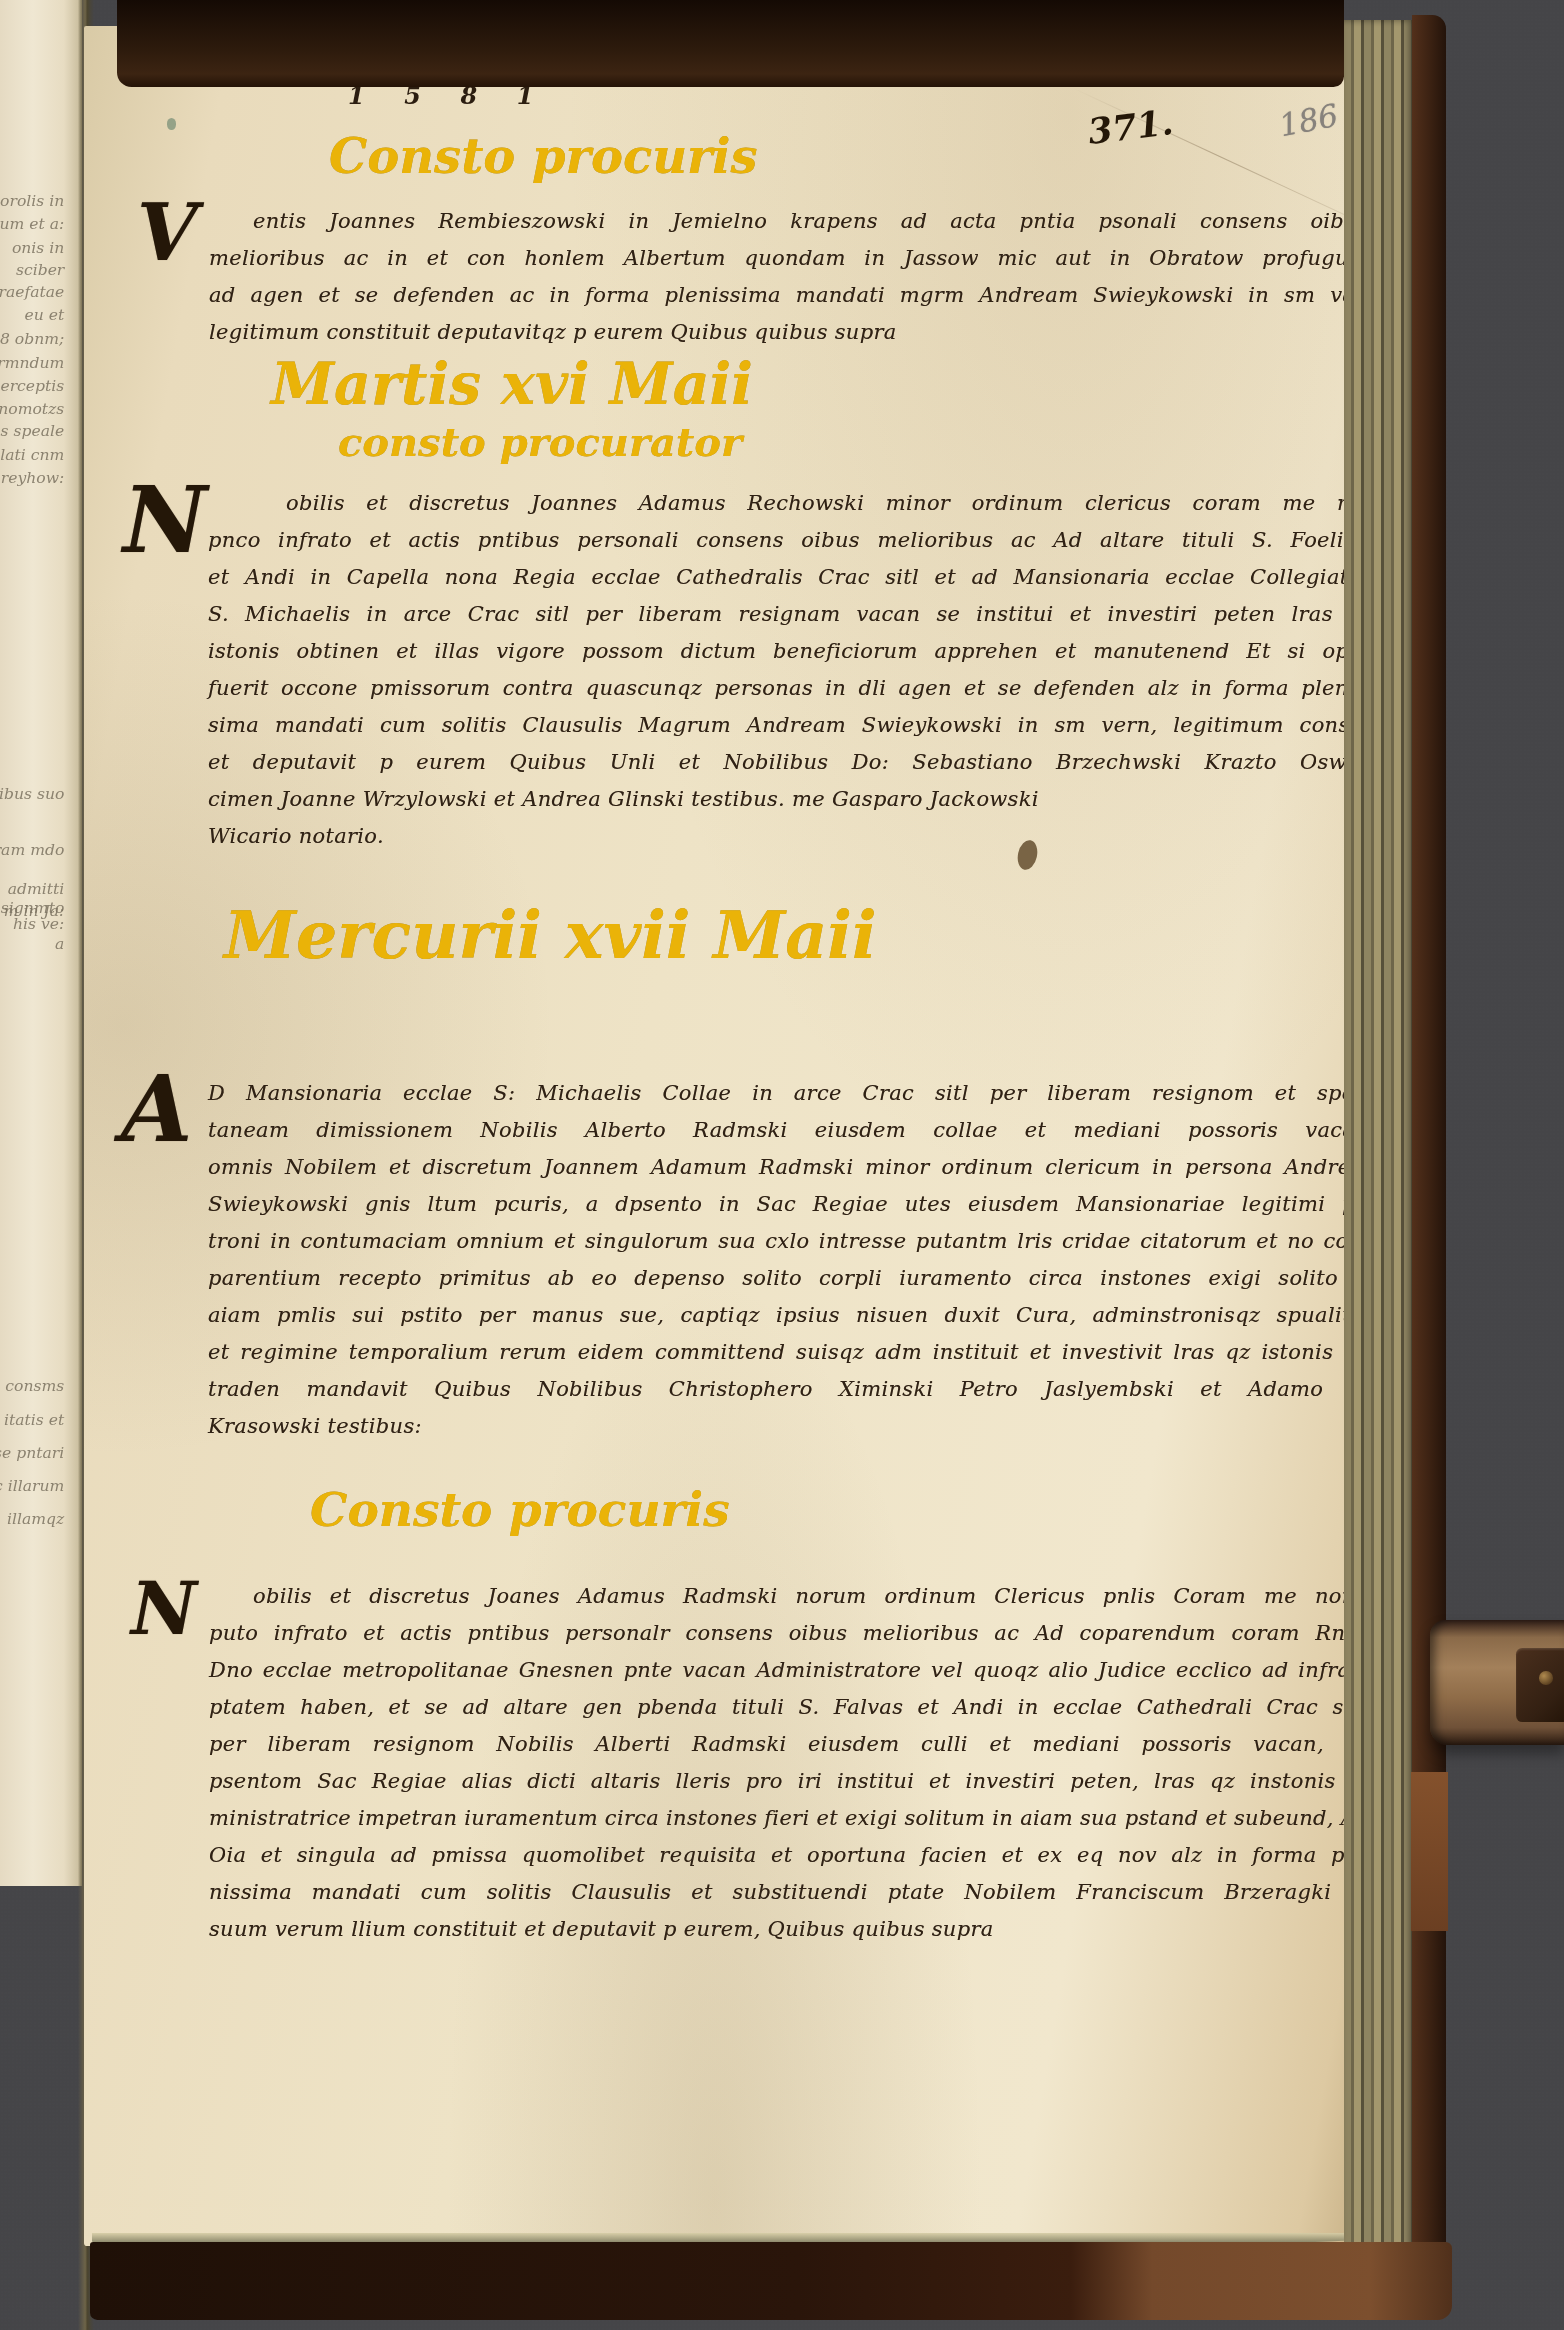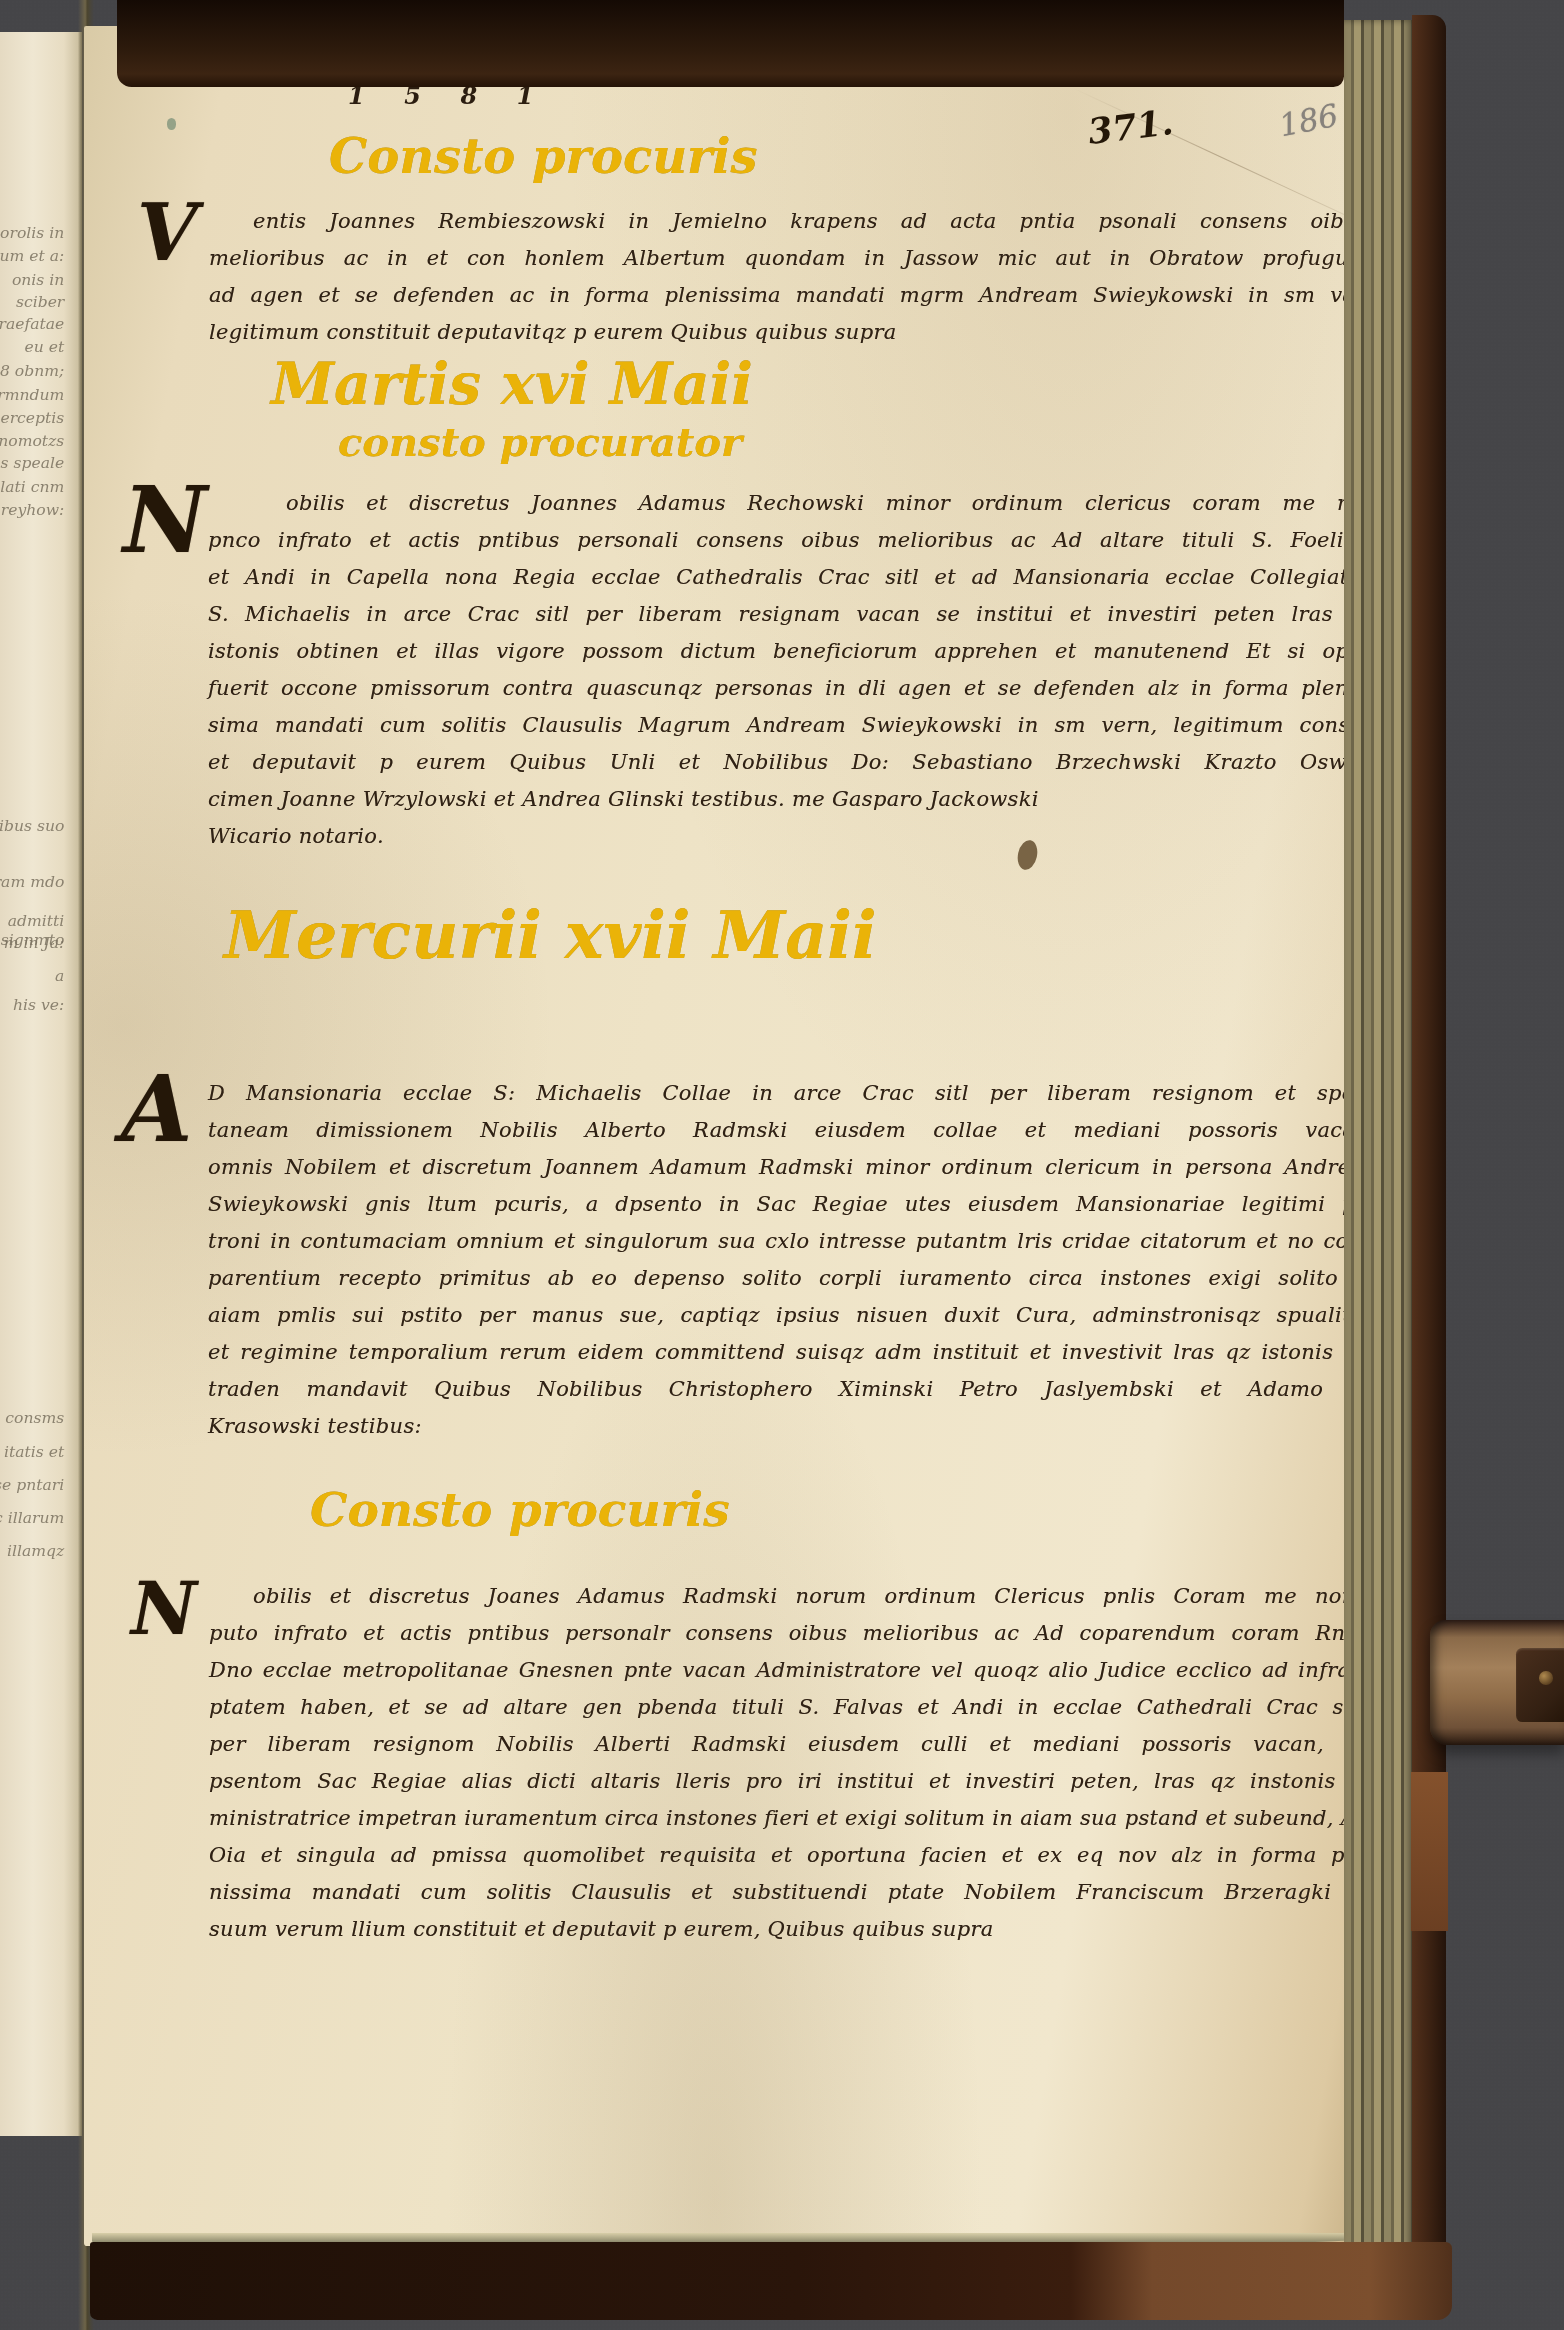--- a/index.html
+++ b/index.html
@@ -2,22 +2,22 @@
 <html style="font-size:8.3px"><head>
 <meta charset="utf-8">
 <style>
   html,body{margin:0;padding:0;}
   body{width:1565px;height:2330px;overflow:hidden;background:#454548;font-family:"DejaVu Serif",serif;}
   .scan{position:absolute;left:0;top:0;width:1565px;height:2330px;}
   .felt{position:absolute;inset:0;background-color:#454548;
         background-image:radial-gradient(rgba(255,255,255,.04) 0.5px, transparent 0.7px);
         background-size:3.7px 3.7px;}
   
-  .facing{position:absolute;left:0;top:0;width:82px;height:2104px;
-        background:linear-gradient(90deg,#e5dac2 0%,#efe7d2 40%,#e7dcc2 78%,#cdc1a2 95%,#93896a 100%);margin-top:32px;}
+  .facing{position:absolute;left:0;top:0;width:82px;height:1886px;
+        background:linear-gradient(90deg,#e5dac2 0%,#efe7d2 40%,#e7dcc2 78%,#cdc1a2 95%,#93896a 100%);}
   .frag{position:absolute;right:17.7px;white-space:nowrap;font-style:italic;
         font-size:15.6px;color:#7b7260;opacity:.85;}
   .gutter{position:absolute;left:78px;top:0;width:15.6px;height:2330px;
         background:linear-gradient(90deg,rgba(90,82,56,0) 0%,#6e6448 45%,#4c452f 58%,rgba(120,110,80,0) 100%);}
   
   .paper{position:absolute;left:84px;top:26px;width:1261px;height:2220px;
         background:
           radial-gradient(ellipse at 78% 4%, rgba(170,140,90,.20), transparent 36%),
           radial-gradient(ellipse at 50% 98%, rgba(150,125,80,.22), transparent 30%),
           radial-gradient(ellipse at 3% 45%, rgba(140,120,80,.18), transparent 25%),
@@ -92,21 +92,21 @@
     <div class="frag" style="top:377px">erceptis</div>
     <div class="frag" style="top:400px">gnomotzs</div>
     <div class="frag" style="top:422px">is speale</div>
     <div class="frag" style="top:446px">lati cnm</div>
     <div class="frag" style="top:469px">reyhow:</div>
     <div class="frag" style="top:785px">no gmibus suo</div>
     <div class="frag" style="top:841px">coram mdo</div>
     <div class="frag" style="top:902px">m in Ja:</div>
     <div class="frag" style="top:880px">admitti</div>
     <div class="frag" style="top:899px">signmto</div>
-    <div class="frag" style="top:964px">his ve:</div>
+    <div class="frag" style="top:915px">his ve:</div>
     <div class="frag" style="top:935px">a</div>
     <div class="frag" style="top:1377px">consms</div>
     <div class="frag" style="top:1411px">itatis et</div>
     <div class="frag" style="top:1444px">ase pntari</div>
     <div class="frag" style="top:1477px">ac illarum</div>
     <div class="frag" style="top:1510px">illamqz</div>
   </div>
 
   <div class="gutter"></div>
 

